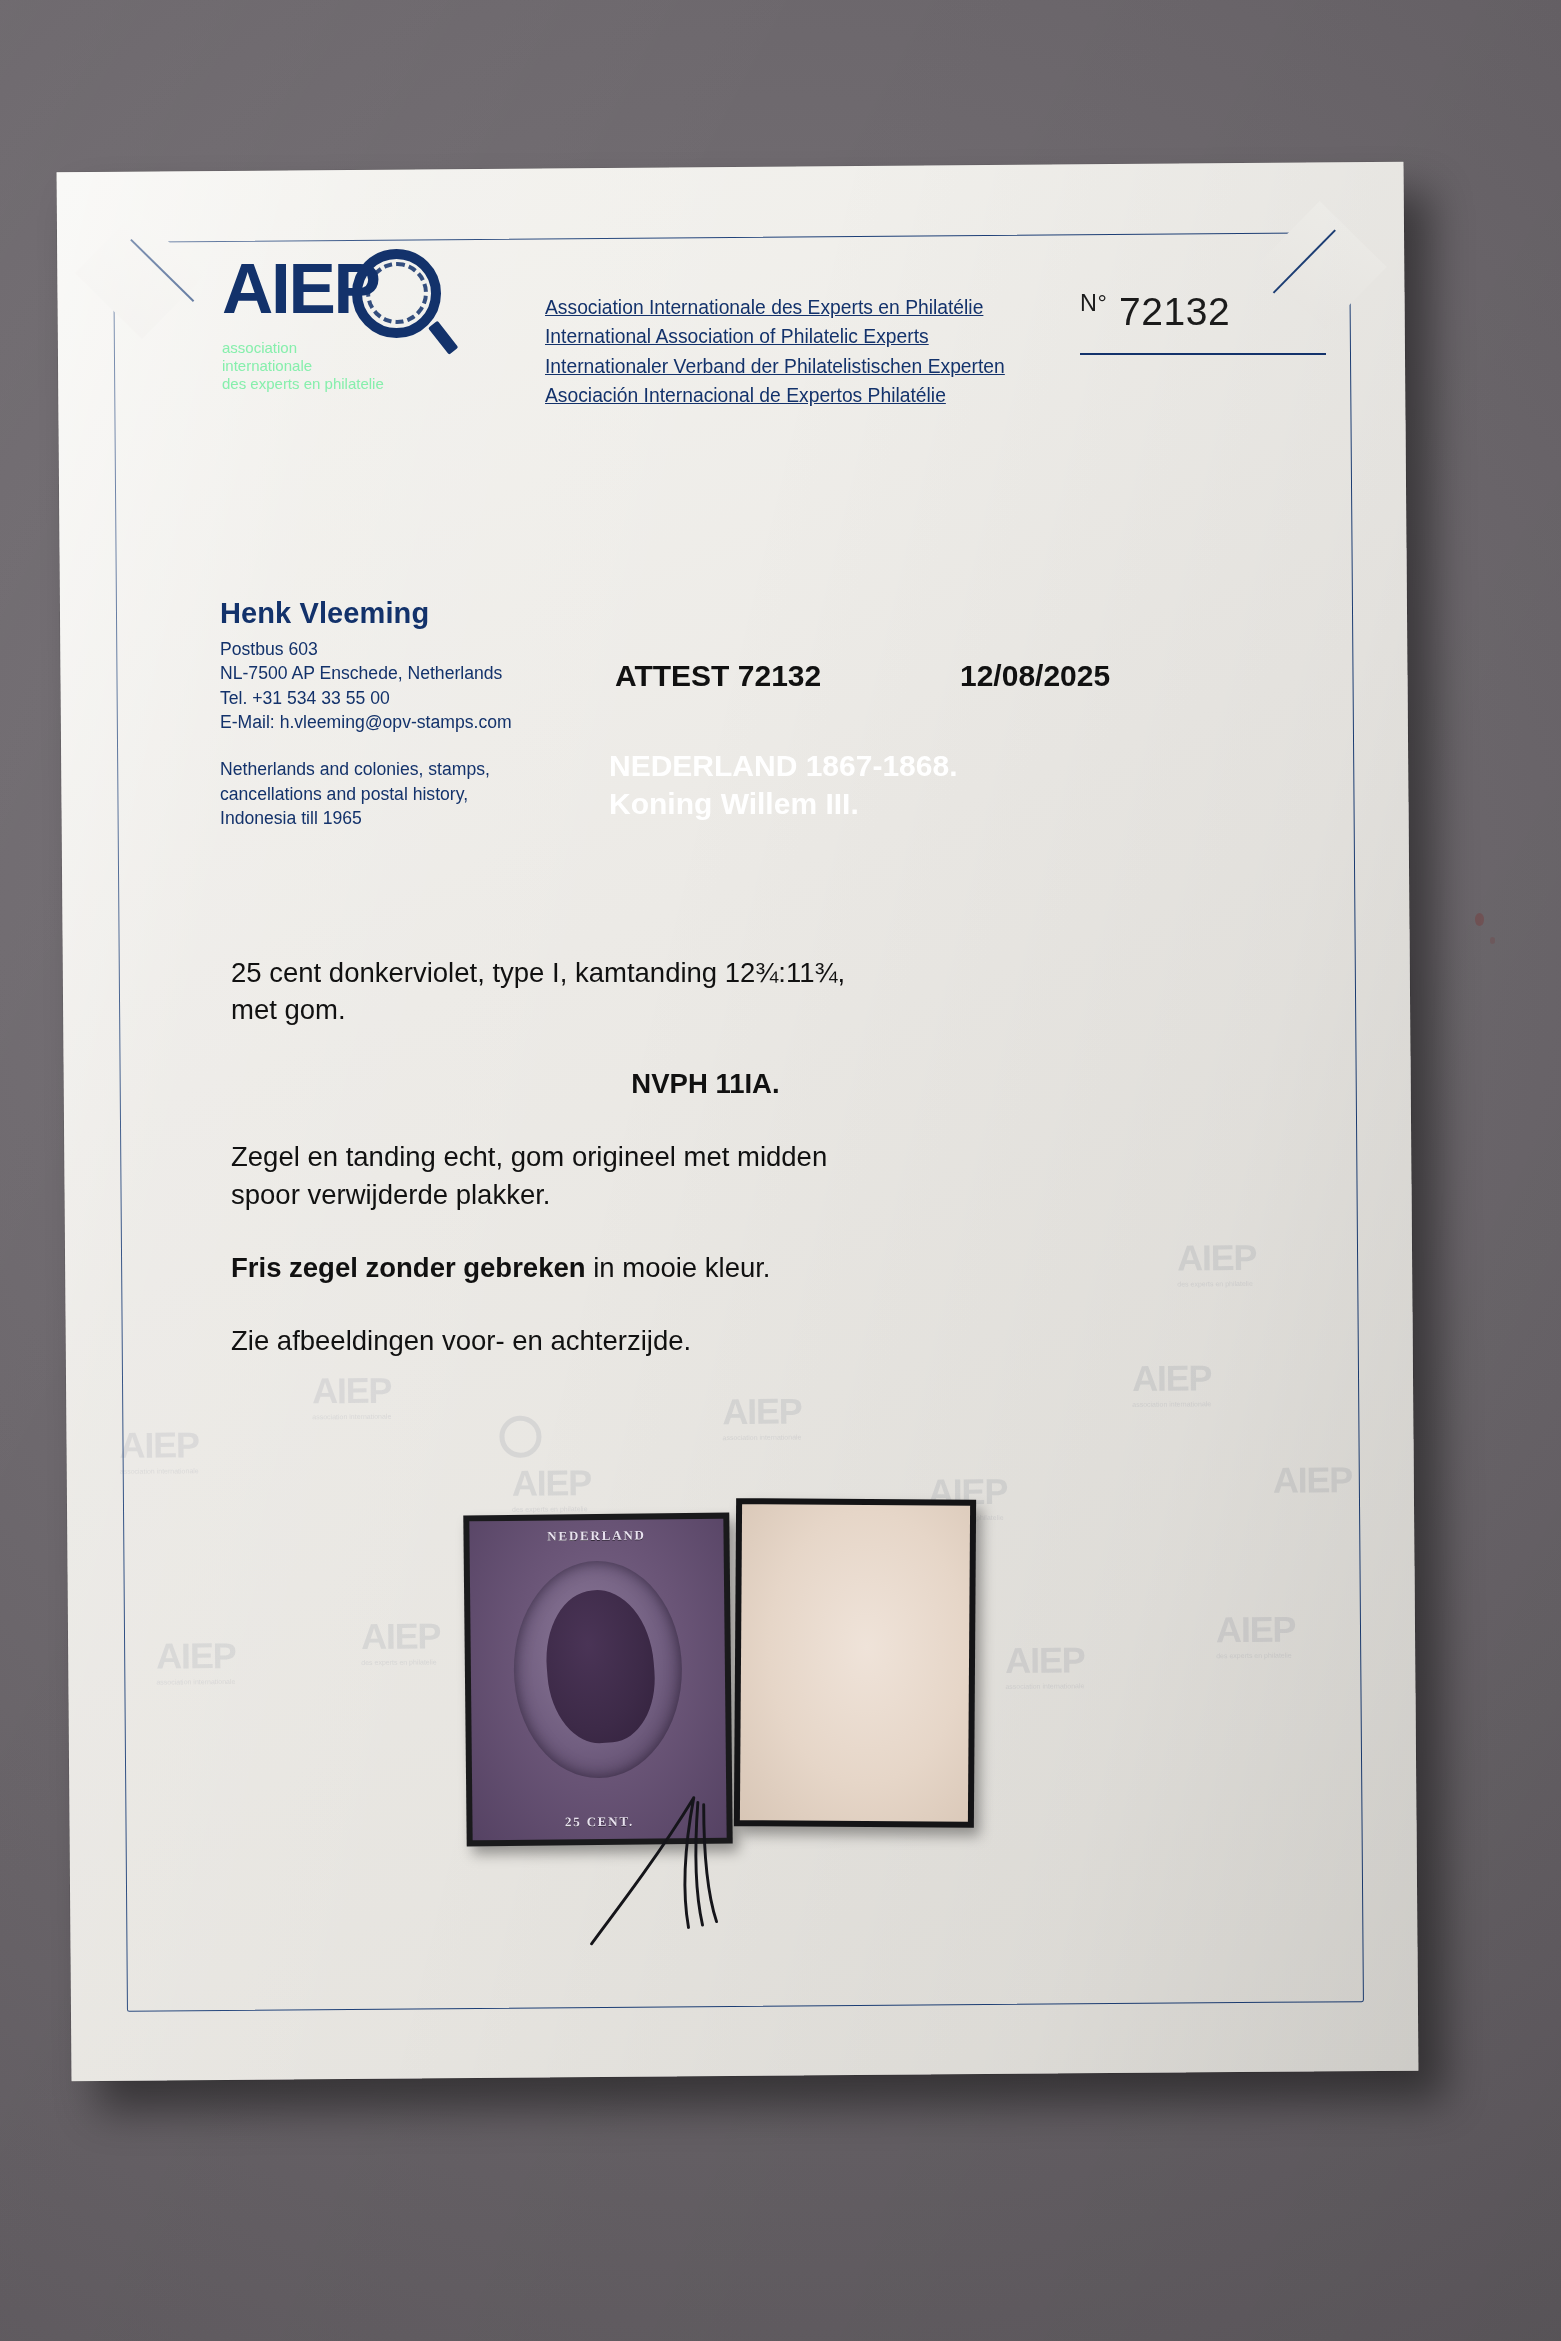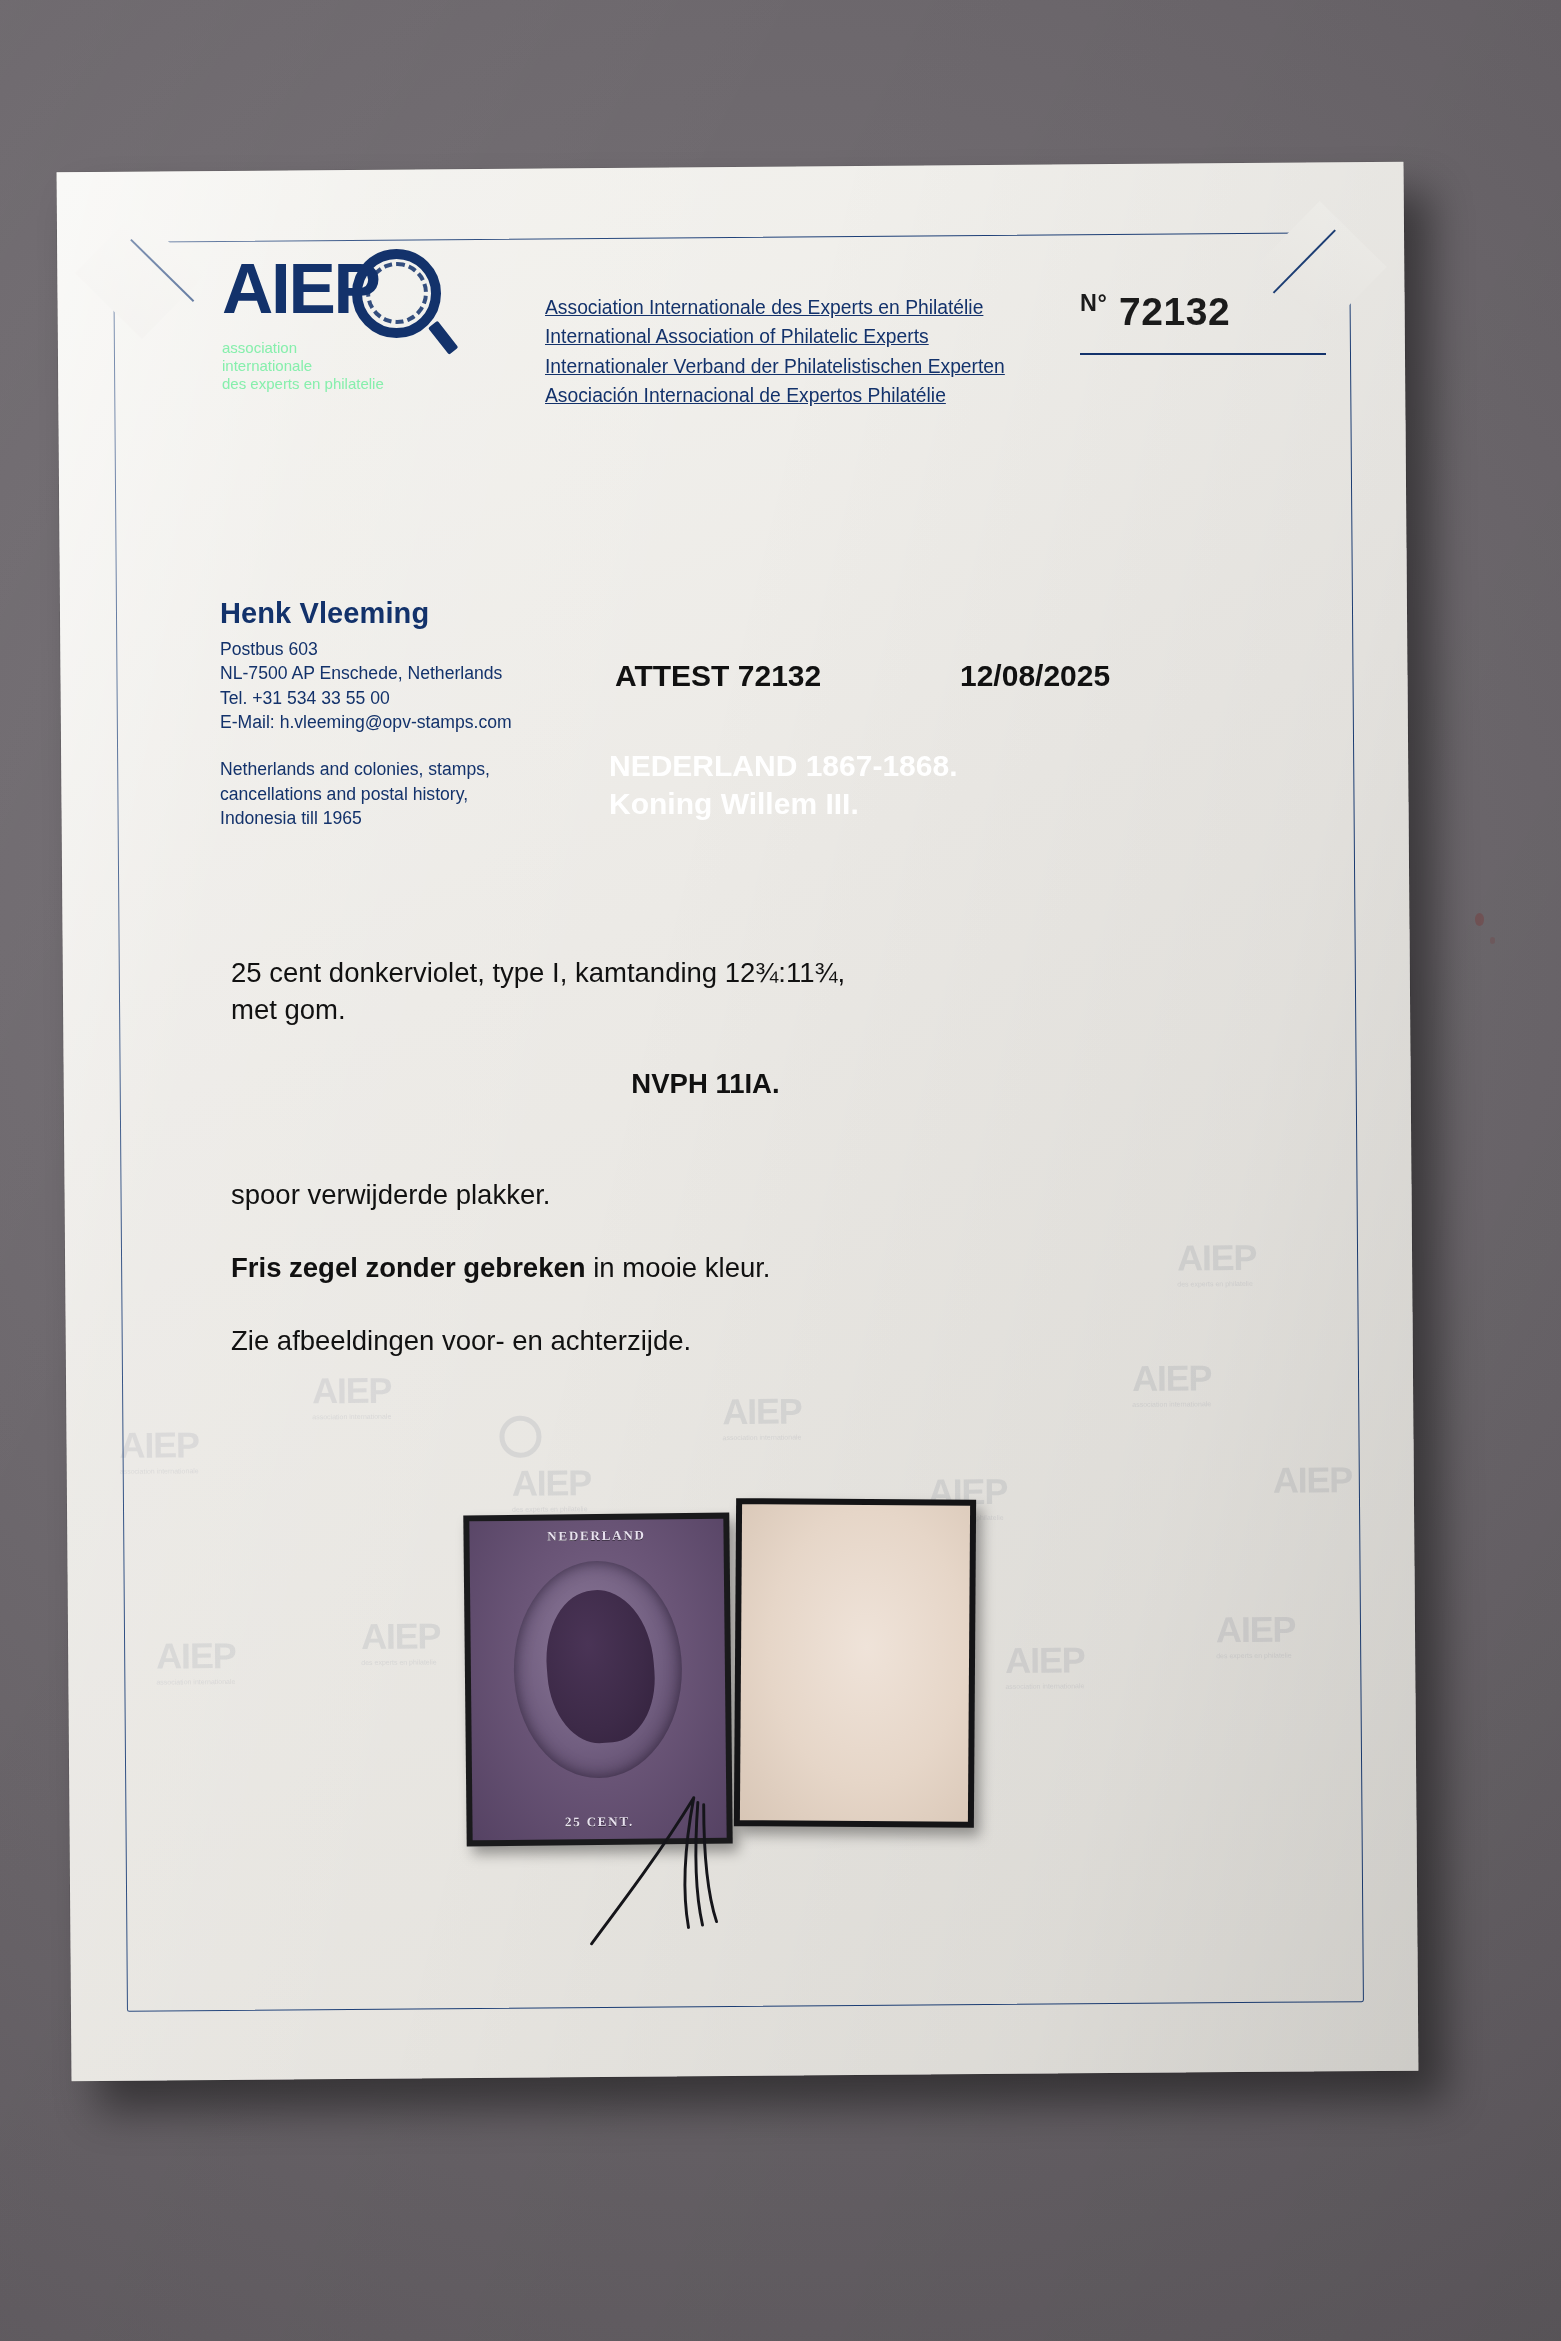--- a/index.html
+++ b/index.html
@@ -170,21 +170,20 @@
     line-height: 1.52;
   }
 
   .cert-no-box {
     position: absolute;
     left: 1080px;
     top: 290px;
     width: 246px;
     height: 63px;
     border-bottom: 2.3px solid #13326b;
-    font-weight: bold;
   }
   .cert-no {
     color: #1b1b1b;
     font-size: 39px;
     letter-spacing: 0.6px;
     white-space: nowrap;
   }
   .cert-no .deg {
     font-size: 23.4px;
     vertical-align: super;
@@ -470,21 +469,21 @@
   <div>Koning Willem III.</div>
 </div>
 
 <div class="body-text">
   <p>
     <span>25 cent donkerviolet, type I, kamtanding 12¾:11¾,</span><br>
     <span>met gom.</span>
   </p>
   <p class="b">NVPH 11IA.</p>
   <p>
-    <br>
+    <span>Zegel en tanding echt, gom origineel met midden</span><br>
     <span>spoor verwijderde plakker.</span>
   </p>
   <p>
     <span class="b">Fris zegel zonder gebreken</span><span> in mooie kleur.</span>
   </p>
   <p>Zie afbeeldingen voor- en achterzijde.</p>
 </div>
 
 <div class="stamp-front">
   <div class="stamp-front-inner">

